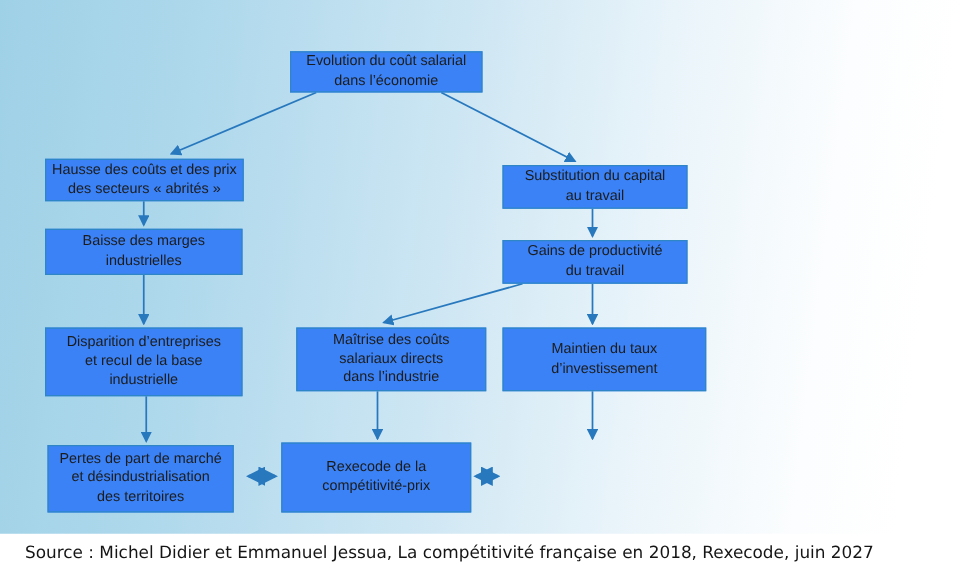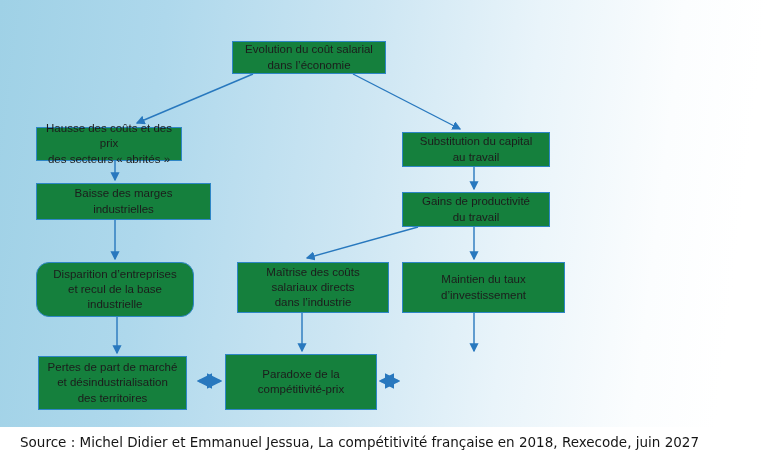--- a/index.html
+++ b/index.html
@@ -20,36 +20,36 @@
       #9fd1e6 0%,
       #aed8ec 20%,
       #cde6f3 45%,
       #e9f4fa 65%,
       #fbfdfe 82%,
       #ffffff 92%);
   }
   .node {
     position: absolute;
     box-sizing: border-box;
-    background: #15803d;
+    background: #3b82f6;
     border: 1.5px solid #2e86c6;
     display: flex;
     align-items: center;
     justify-content: center;
     text-align: center;
     font-size: 11.5px;
     line-height: 1.32;
     color: #1c1c1c;
     white-space: pre-line;
     padding: 2px 4px;
   }
   .n1  { left: 232px; top: 41px;  width: 154px; height: 33px; }
-  .n2  { left: 36px;  top: 127px; width: 146px; height: 34px; }
-  .n3  { left: 36px;  top: 183px; width: 175px; height: 37px; }
-  .n4  { left: 36px;  top: 262px; width: 158px; height: 55px; border-radius: 13px; }
+  .n2  { left: 36px;  top: 127px; width: 159px; height: 34px; }
+  .n3  { left: 36px;  top: 183px; width: 158px; height: 37px; }
+  .n4  { left: 36px;  top: 262px; width: 158px; height: 55px; }
   .n5  { left: 38px;  top: 356px; width: 149px; height: 54px; }
   .n6  { left: 402px; top: 132px; width: 148px; height: 35px; }
   .n7  { left: 402px; top: 192px; width: 148px; height: 35px; }
   .n8  { left: 225px; top: 262px; width: 152px; height: 51px; margin-left: 12px; }
   .n9  { left: 402px; top: 262px; width: 163px; height: 51px; }
   .n10 { left: 225px; top: 354px; width: 152px; height: 56px; }
   .n11 { left: 402px; top: 354px; width: 148px; height: 56px; }
   .arrows {
     position: absolute;
     left: 0; top: 0;
@@ -118,20 +118,20 @@
 des territoires</div>
   <div class="node n6">Substitution du capital
 au travail</div>
   <div class="node n7">Gains de productivité
 du travail</div>
   <div class="node n8">Maîtrise des coûts
 salariaux directs
 dans l’industrie</div>
   <div class="node n9">Maintien du taux
 d’investissement</div>
-  <div class="node n10">Paradoxe de la
+  <div class="node n10">Rexecode de la
 compétitivité-prix</div>
 
   <div class="source-line">
     <span>Source : Michel Didier et Emmanuel </span><span class="misspell">Jessua</span><span>, La compétitivité française en 2018, </span><span class="misspell">Rexecode</span><span>, juin 2027</span>
   </div>
 
 </div>
 
 </body></html>

